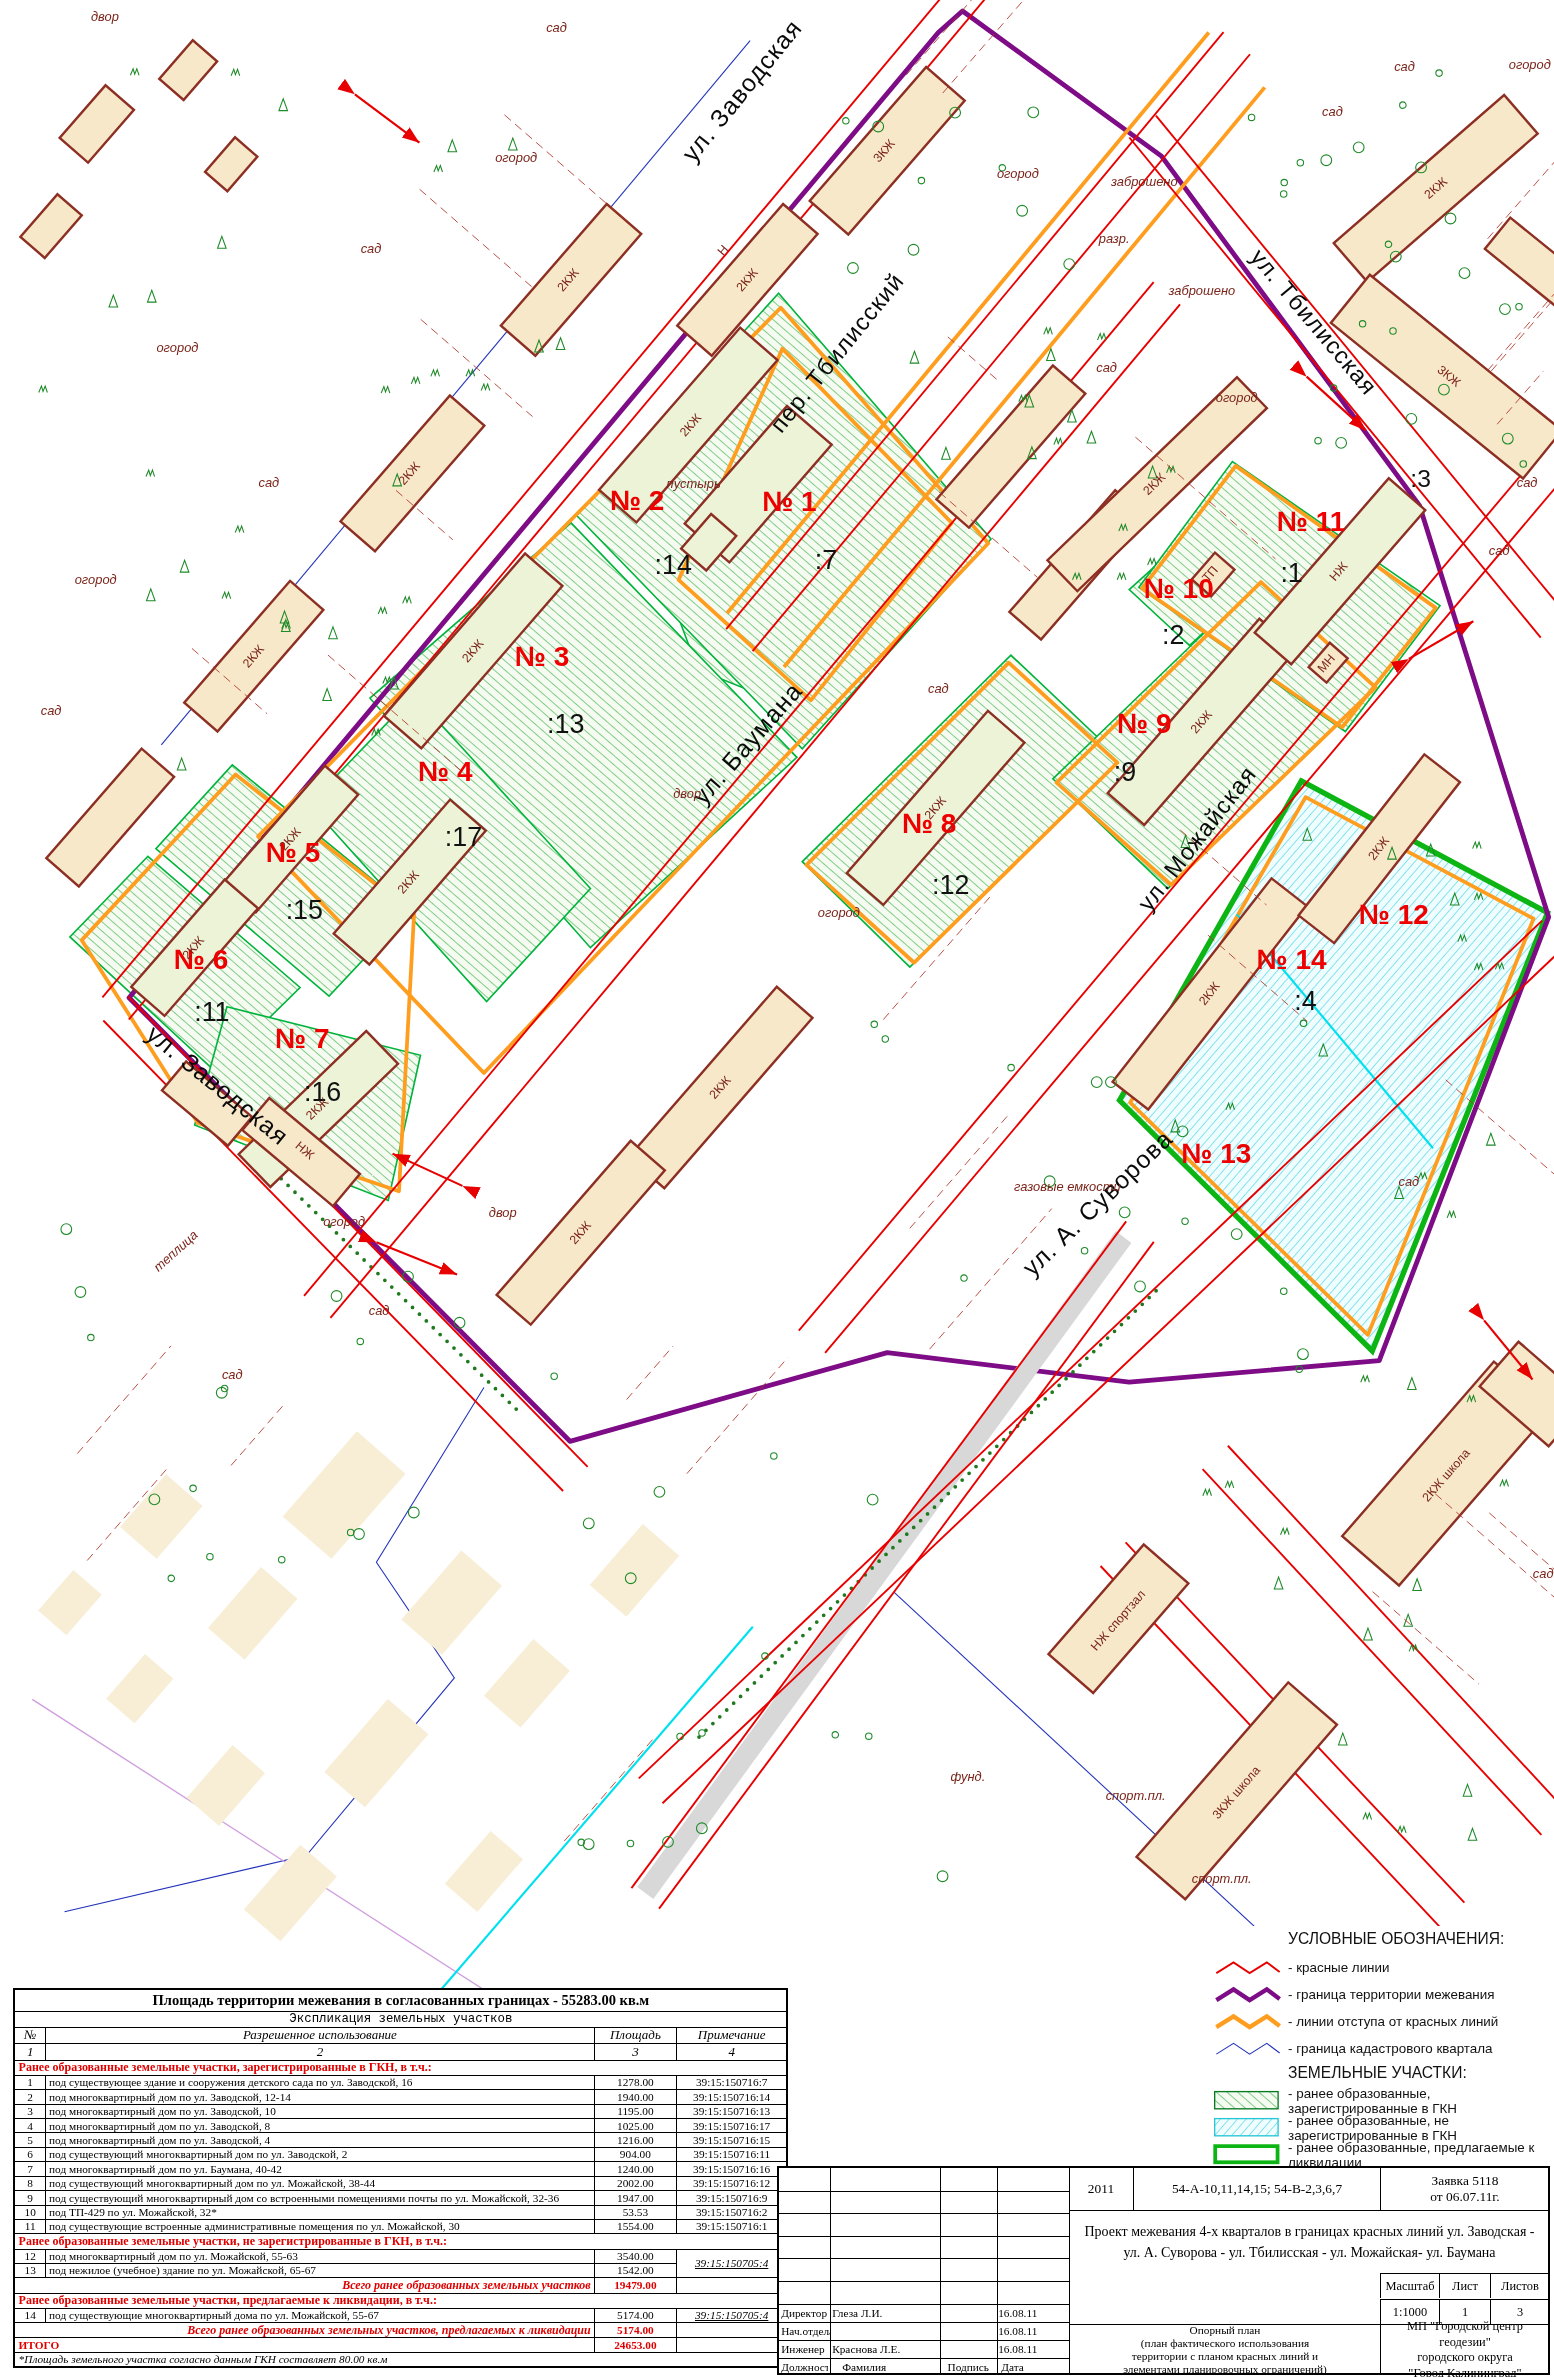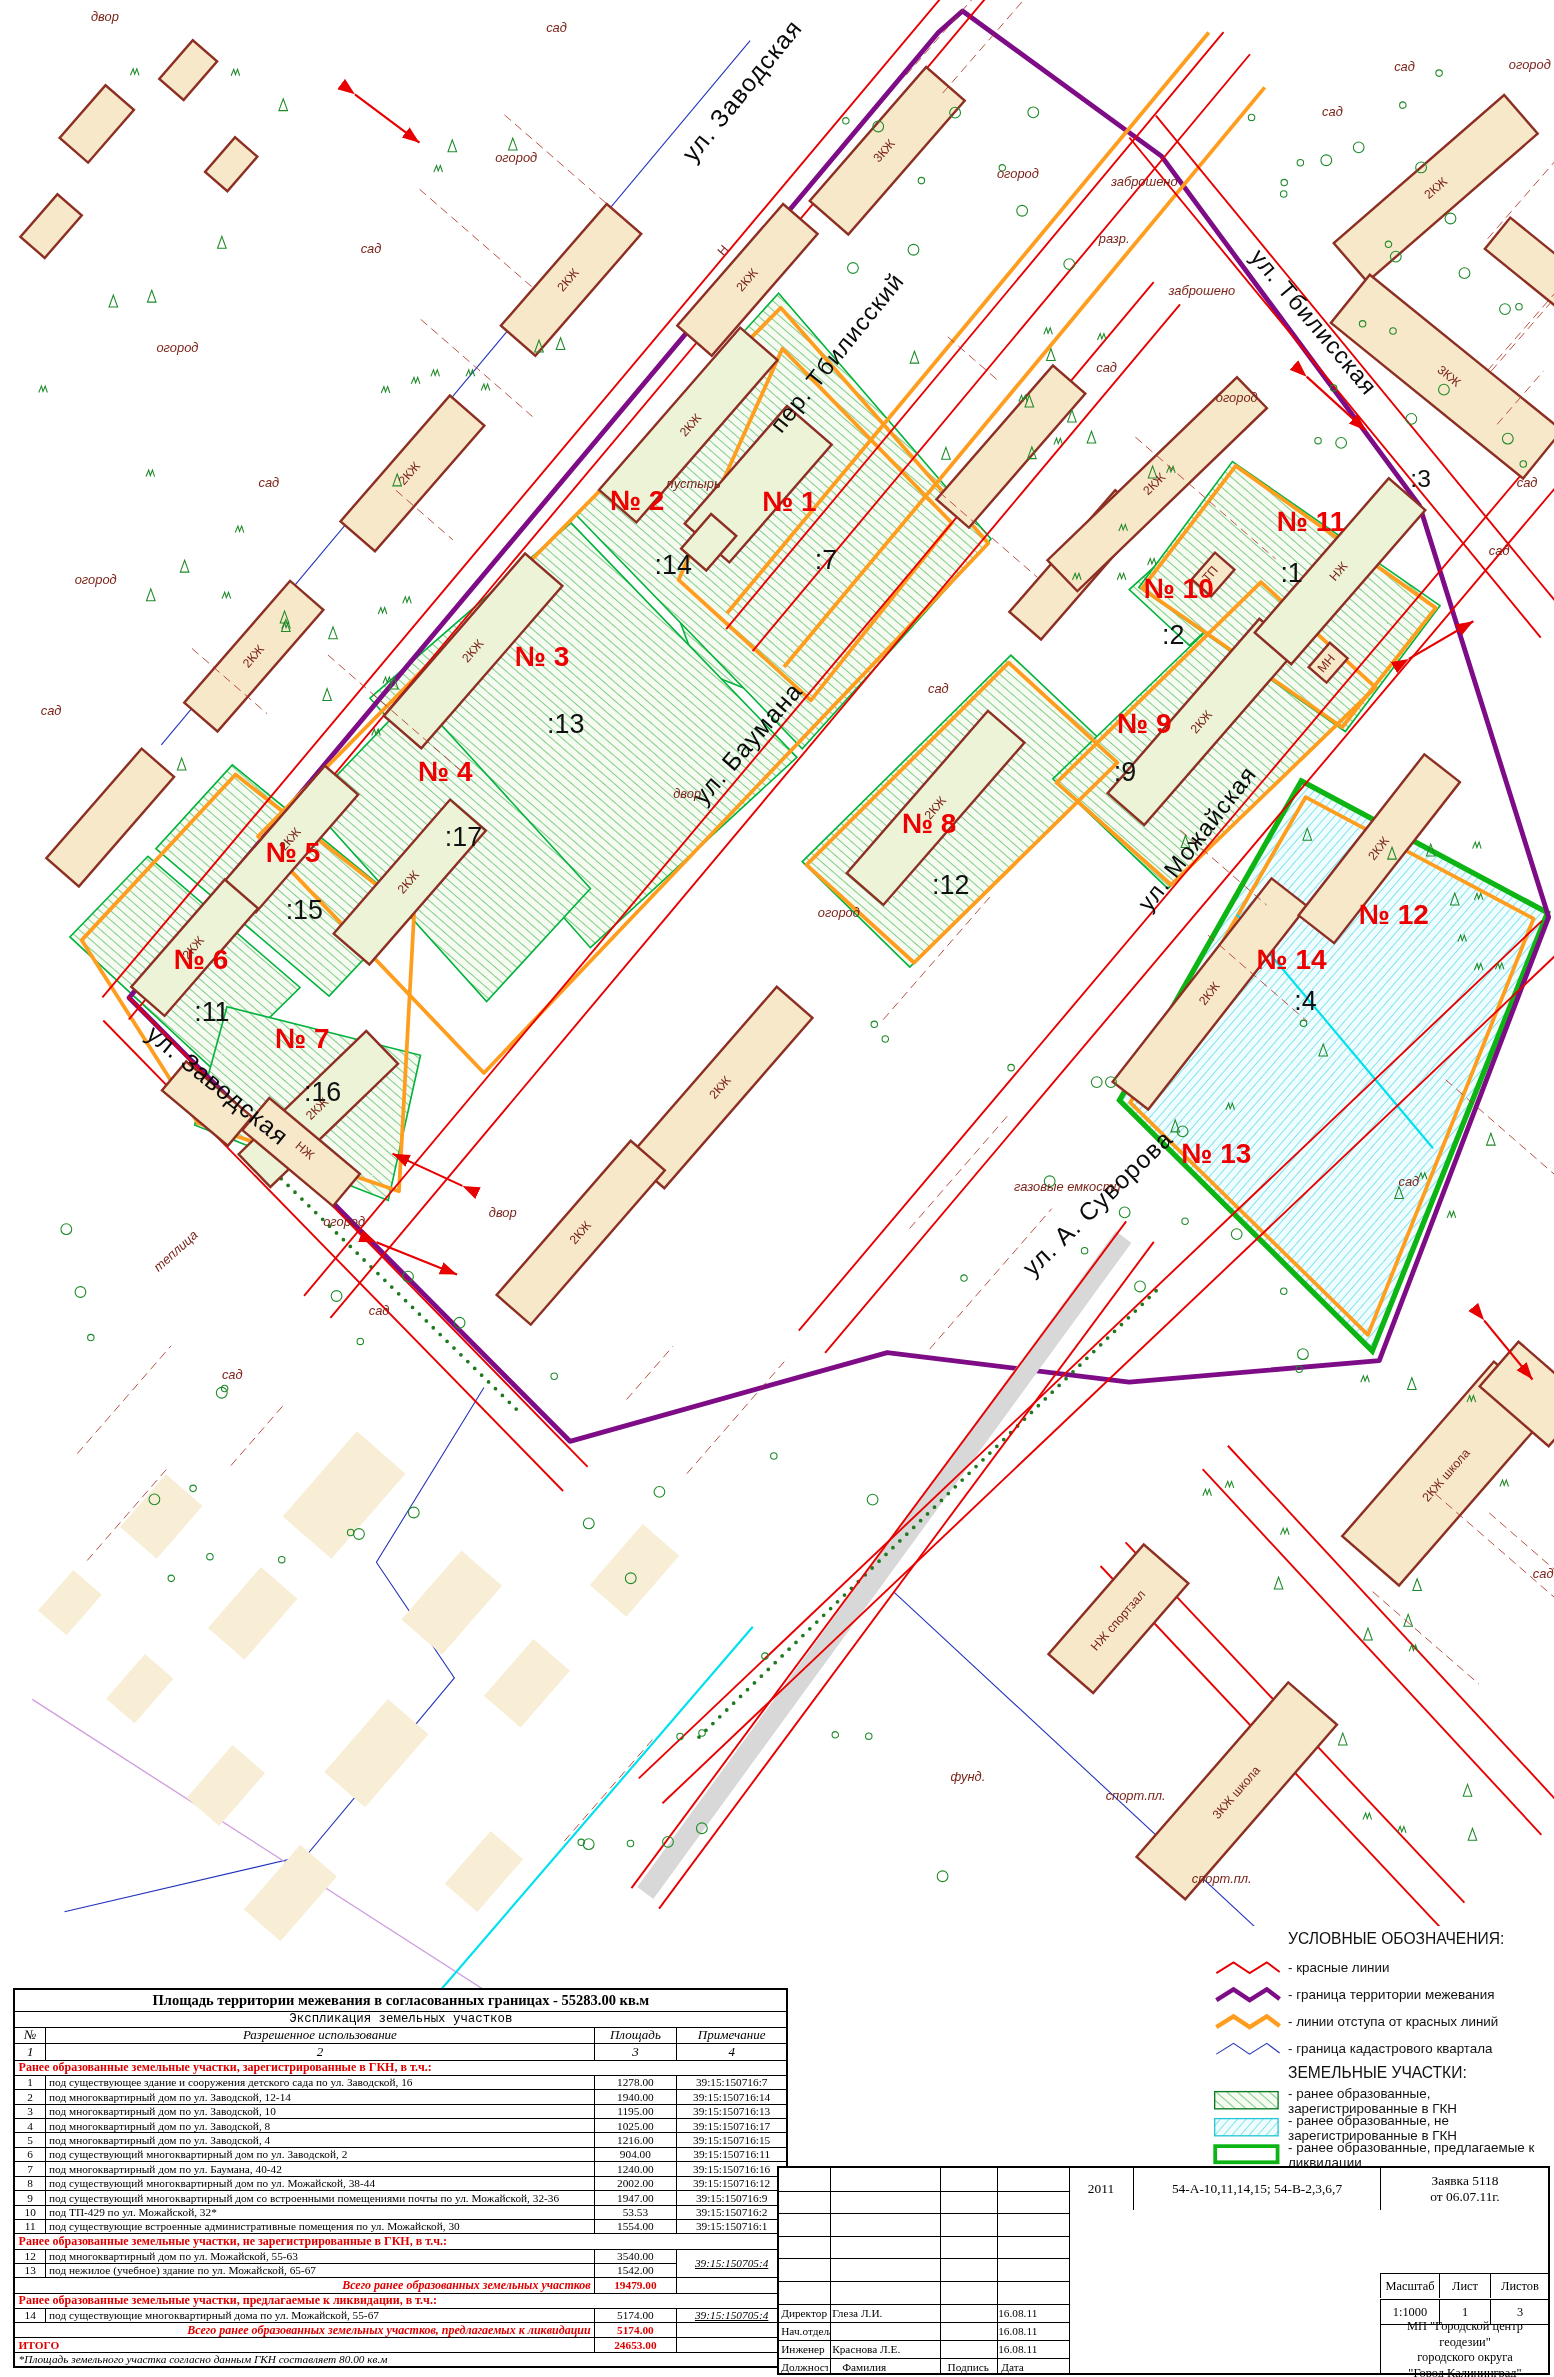--- a/index.html
+++ b/index.html
@@ -747,24 +747,30 @@
           <div style="width: 110px; margin-left: 12px;">Фамилия</div>
           <div style="width: 56px;">Подпись</div>
           <div style="width: 73px;">Дата</div>
         </div>
       </div>
 
     <div class="scell snb" style="left:290px;top:0;width:63px;height:42px;font-size:13.4px;">2011</div>
     <div class="scell snb" style="left:354px;top:0;width:247px;height:42px;font-size:13.4px;">54-А-10,11,14,15; 54-В-2,3,6,7</div>
     <div class="scell snb" style="left:601px;top:0;width:169px;height:42px;font-size:13.4px;">Заявка 5118
 от 06.07.11г.</div>
+    <div class="scell" style="left:290px;top:42px;width:480px;height:63px;font-size:14px;line-height:1.5;">Проект межевания 4-х кварталов в границах красных линий ул. Заводская -
+ул. А. Суворова - ул. Тбилисская - ул. Можайская- ул. Баумана</div>
     <div class="scell" style="left:601px;top:105px;width:59px;height:25px;font-size:12.4px;">Масштаб</div>
     <div class="scell" style="left:660px;top:105px;width:51px;height:25px;font-size:12.4px;">Лист</div>
     <div class="scell" style="left:711px;top:105px;width:59px;height:25px;font-size:12.4px;">Листов</div>
     <div class="scell" style="left:601px;top:131px;width:59px;height:25px;font-size:12.4px;">1:1000</div>
     <div class="scell" style="left:660px;top:131px;width:51px;height:25px;font-size:12.4px;">1</div>
     <div class="scell" style="left:711px;top:131px;width:59px;height:25px;font-size:12.4px;">3</div>
+    <div class="scell" style="left:290px;top:156px;width:311px;height:51px;font-size:11.3px;line-height:1.15;">Опорный план
+(план фактического использования
+территории с планом красных линий и
+элементами планировочных ограничений)</div>
     <div class="scell" style="left:601px;top:156px;width:169px;height:51px;font-size:12.4px;line-height:1.25;">МП "Городской центр геодезии"
 городского округа
 "Город Калининград"</div>
   </div>
 </div>
 
 
 </body></html>

